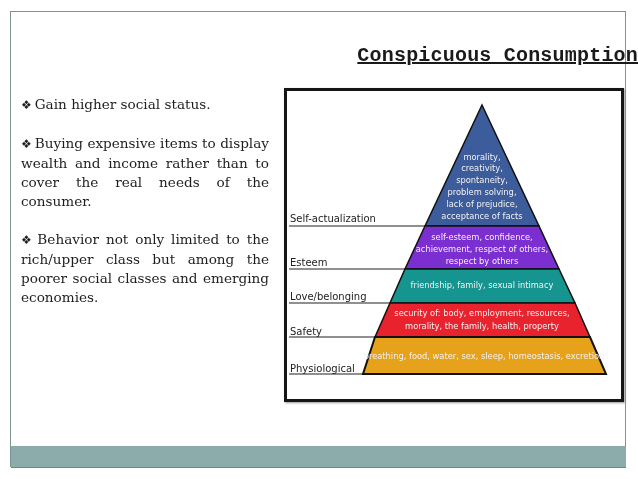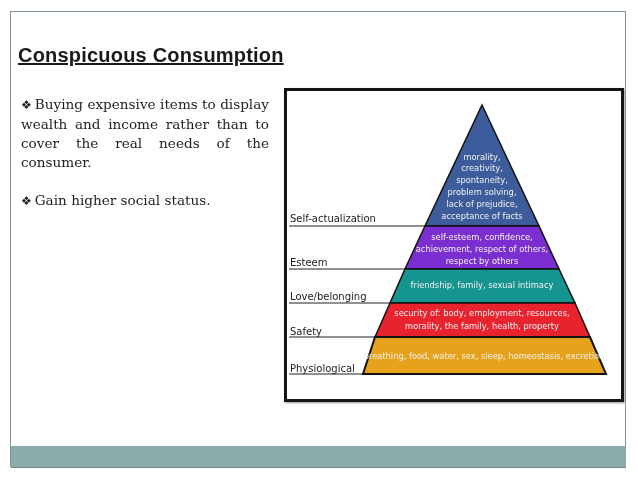--- a/index.html
+++ b/index.html
@@ -2,45 +2,46 @@
 <html><head>
 <meta charset="utf-8">
 <style>
   html, body { margin:0; padding:0; background:#ffffff; }
   body { width:638px; height:479px; position:relative; overflow:hidden; }
   .frame { position:absolute; left:10px; top:11px; width:616px; height:456px;
            border-left:1px solid #7f948f; border-top:1px solid #7f948f; border-right:1px solid #7f948f;
            box-sizing:border-box; }
   .footer-bar { position:absolute; left:11px; top:446px; width:615px; height:21px; background:#8bacab;
                 border-bottom:1px solid #6f8886; }
-  .title { position:absolute; left:0; top:44px; width:638px; text-align:left;
-           font-family:Liberation Sans, sans-serif; font-weight:bold; font-size:20px; color:#1a1a1a;
-           text-decoration:underline; letter-spacing:0.2px; padding-left:18px; box-sizing:border-box; }
+  .title { position:absolute; left:0; top:44px; width:638px; text-align:right;
+           font-family:Liberation Mono, monospace; font-weight:bold; font-size:20px; color:#1a1a1a;
+           text-decoration:underline; letter-spacing:0.2px; padding-left:1px; box-sizing:border-box; }
   .bullets { position:absolute; left:21px; top:95px; width:248px;
              font-family:"DejaVu Serif", serif; font-size:13.6px; line-height:19px; color:#1e1e1e; }
   .bullet { text-align:justify; margin:0 0 19px 0; }
   .bullet .glyph { font-size:12px; margin-right:3px; }
   .diagram { position:absolute; left:284px; top:88px; width:340px; height:314px;
              border:3px solid #151515; box-sizing:border-box; background:#fff;
              box-shadow:1px 1px 2px #999; }
   .diagram svg { position:absolute; left:0; top:0; }
   .lvl-label { font-family:"DejaVu Sans", sans-serif; font-size:10px; fill:#222; }
   .tier-text { font-family:"DejaVu Sans", sans-serif; font-size:8.3px; fill:#f2f2f2; }
 </style>
 </head>
 <body>
 
 <div class="frame"></div>
 <div class="footer-bar"></div>
 
 <div class="title">Conspicuous Consumption</div>
 
 <div class="bullets">
+  <p class="bullet"><span class="glyph">❖</span><span>Gain higher social status.</span></p>
   <p class="bullet"><span class="glyph">❖</span><span>Buying expensive items to display wealth and income rather than to cover the real needs of the consumer.</span></p>
-  <p class="bullet"><span class="glyph">❖</span><span>Gain higher social status.</span></p>
+  <p class="bullet"><span class="glyph">❖</span><span>Behavior not only limited to the rich/upper class but among the poorer social classes and emerging economies.</span></p>
 </div>
 
 <div class="diagram">
   <svg width="334" height="308" viewBox="0 0 334 308">
 
     <g stroke="#222" stroke-width="1.2">
       <line x1="2" y1="135" x2="160" y2="135"></line>
       <line x1="2" y1="178" x2="120" y2="178"></line>
       <line x1="2" y1="212" x2="105" y2="212"></line>
       <line x1="2" y1="246" x2="90" y2="246"></line>

